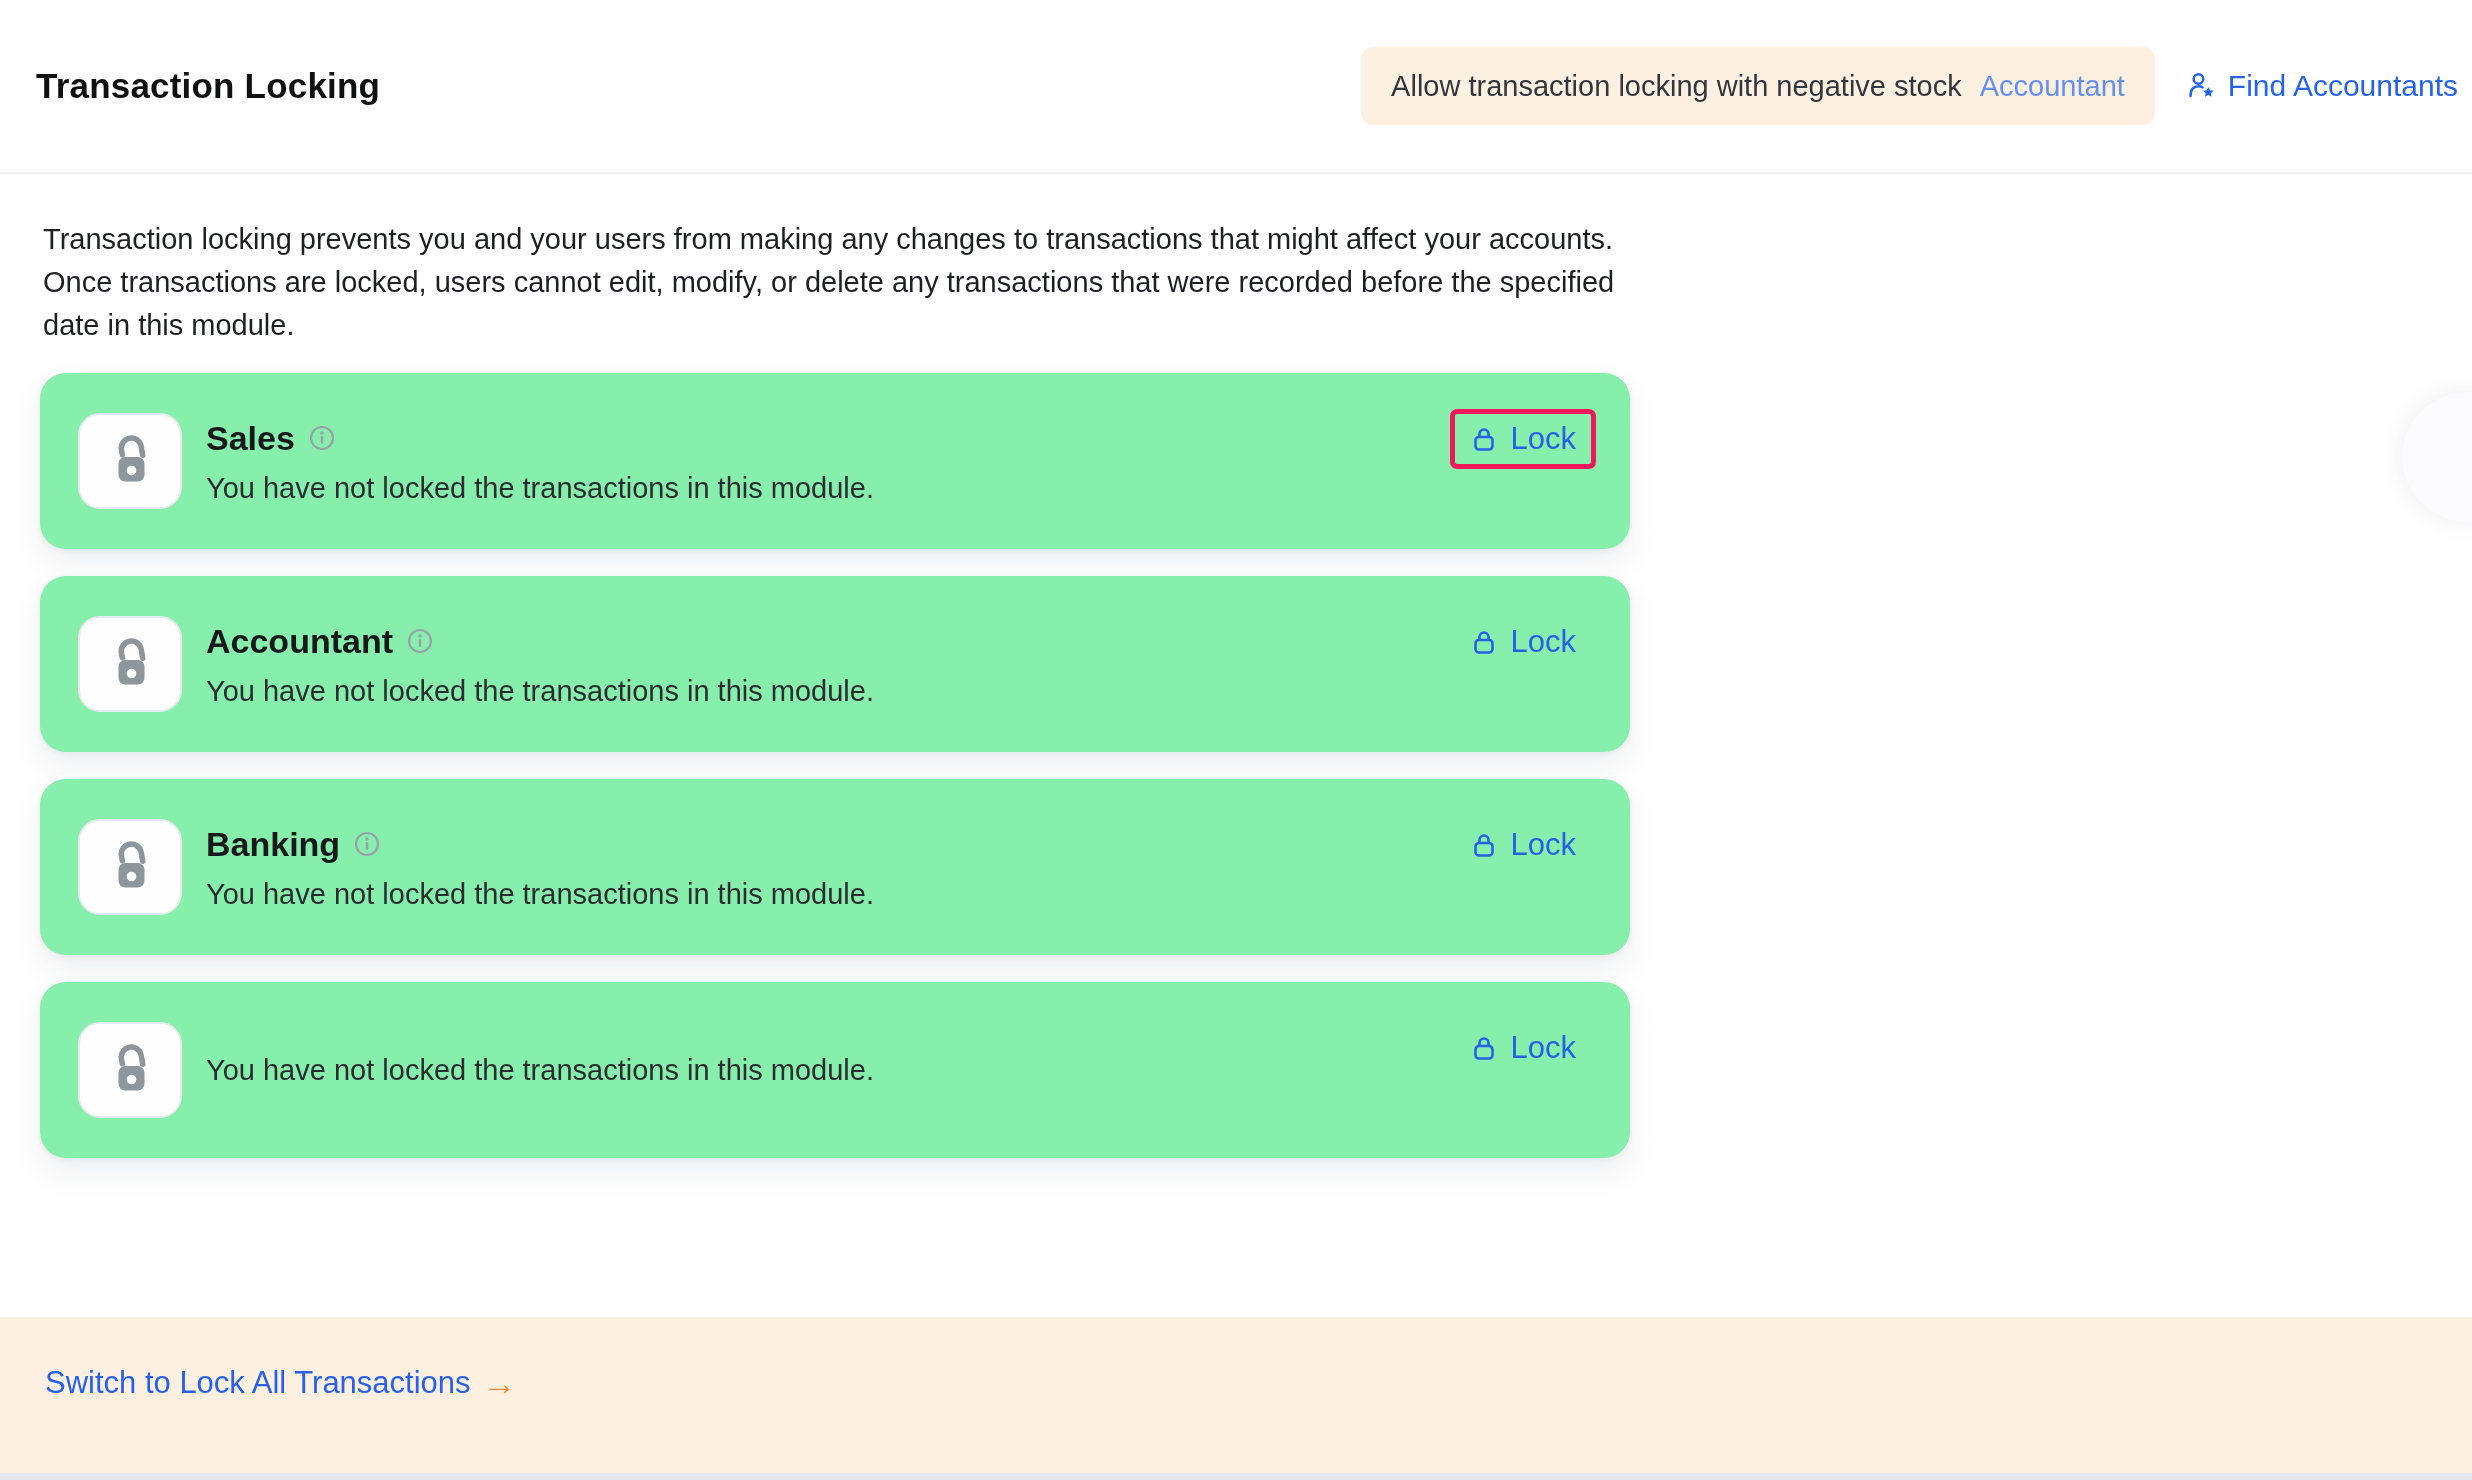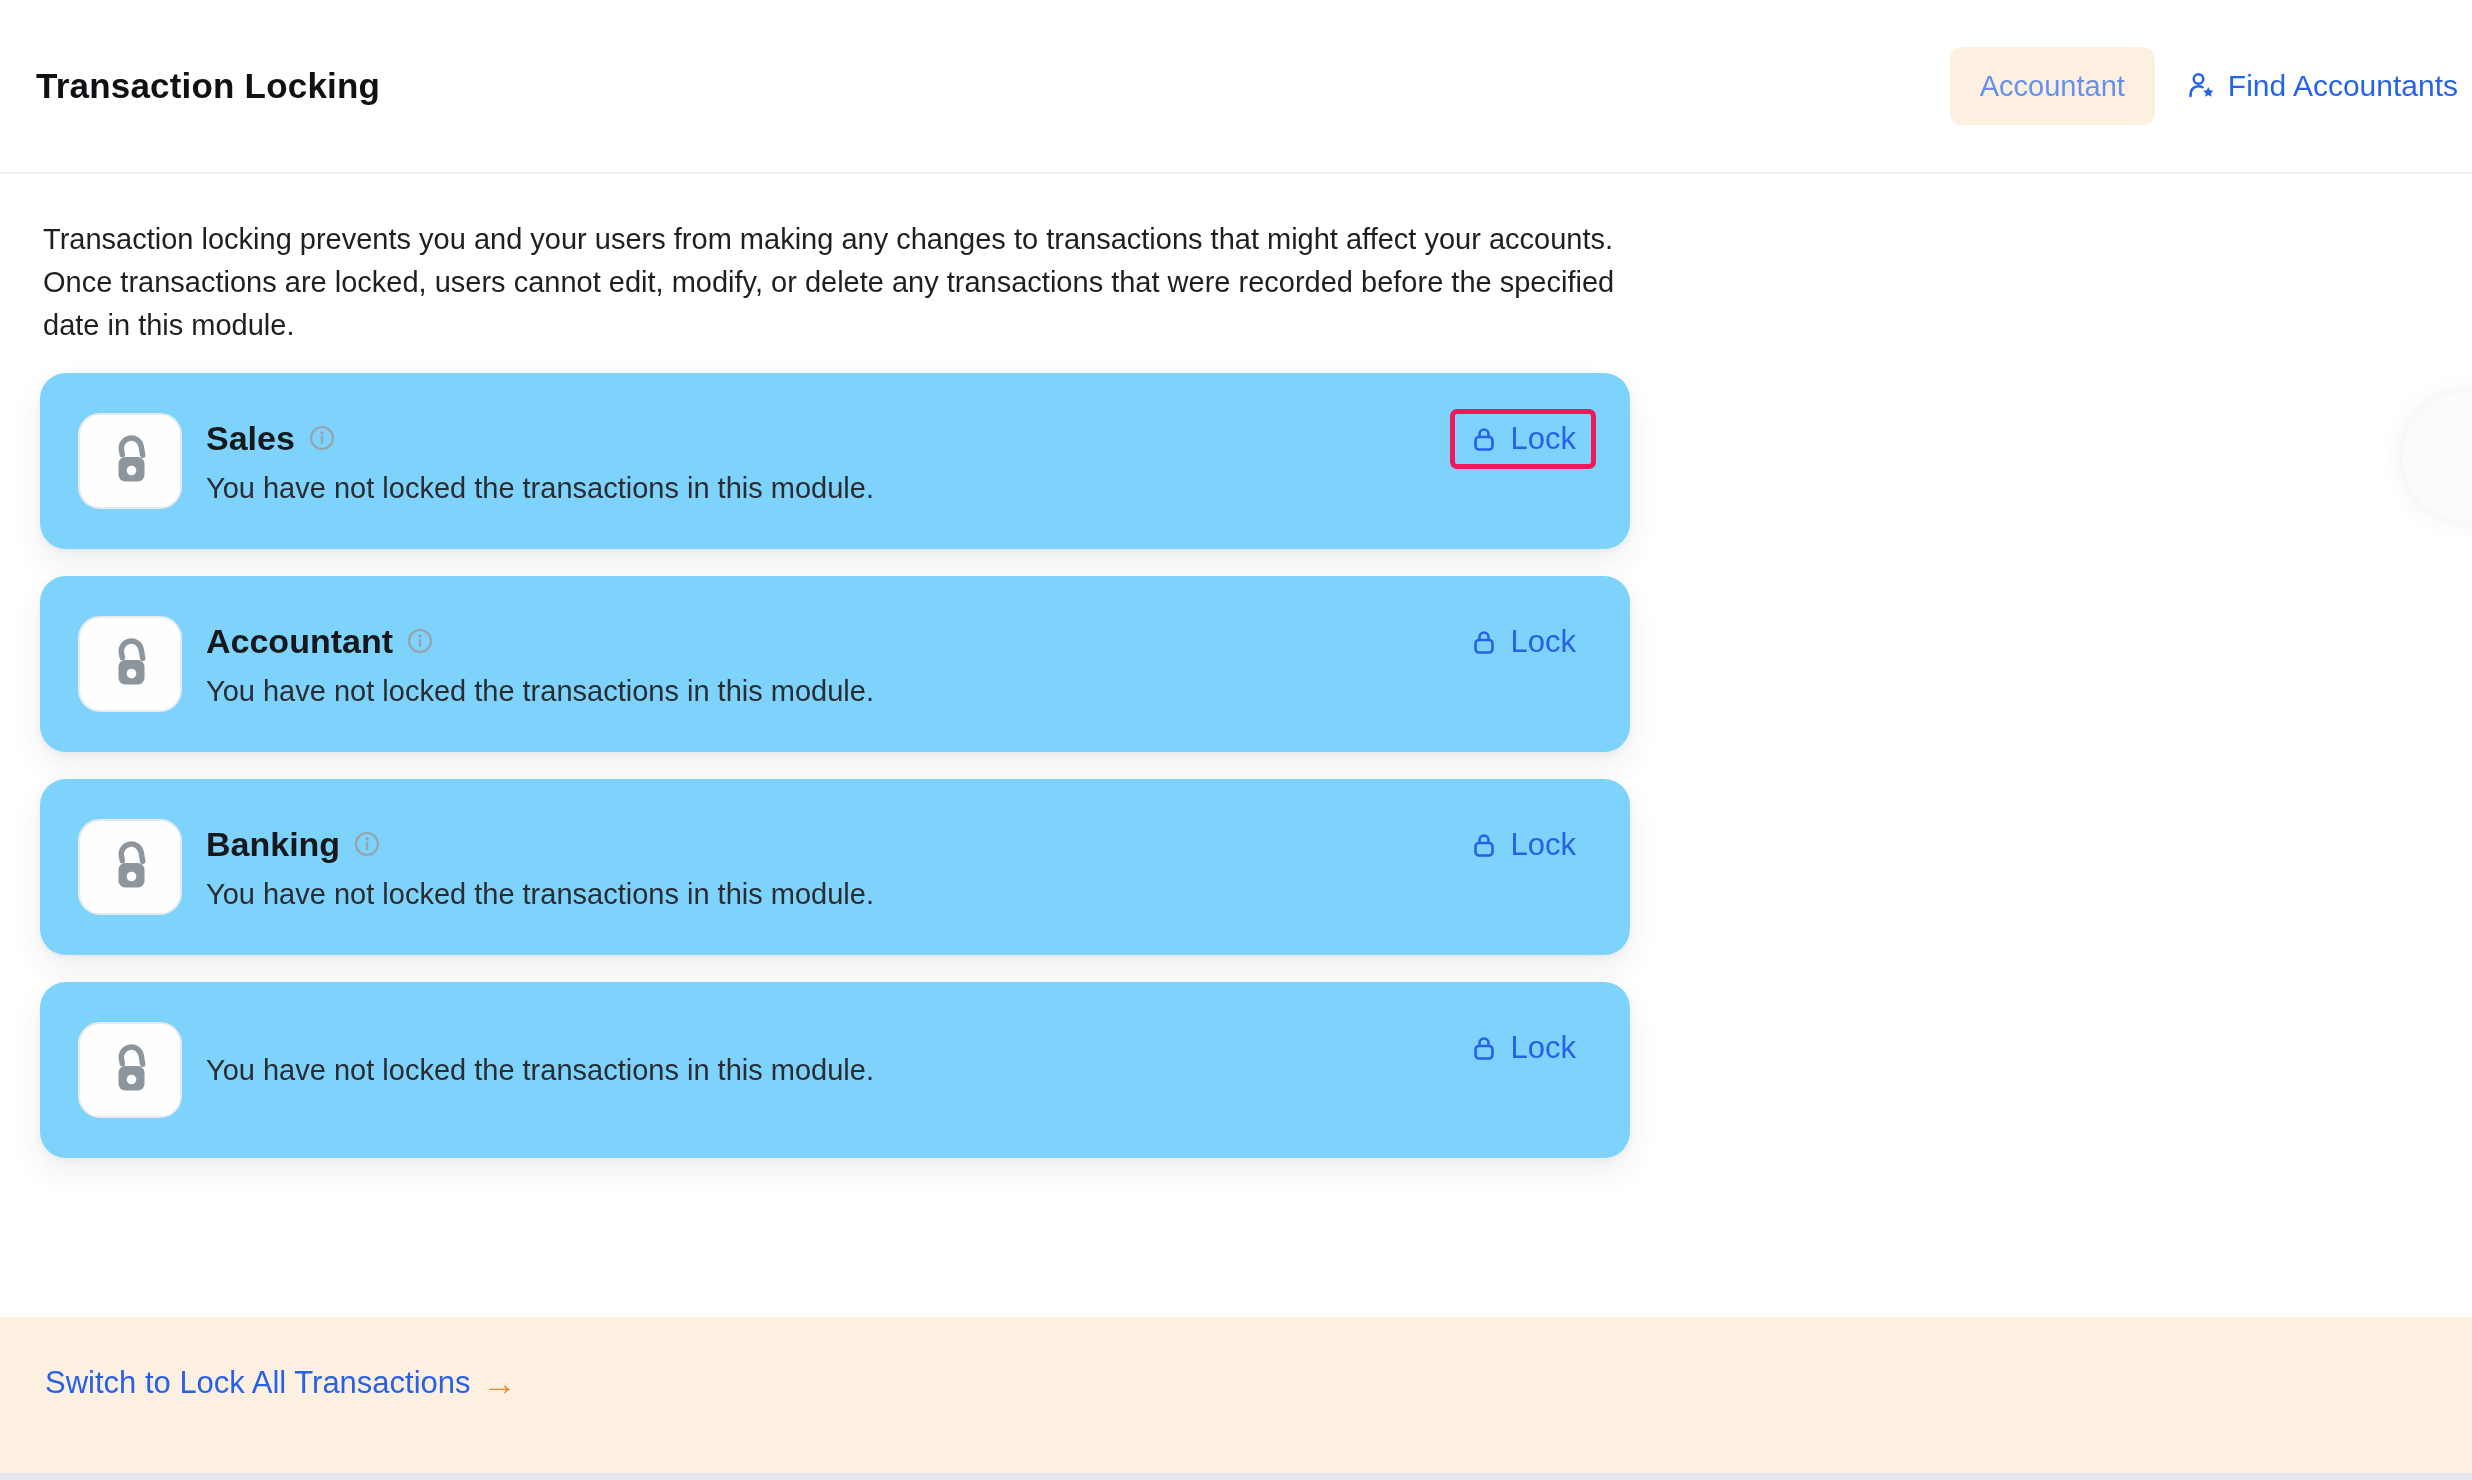--- a/index.html
+++ b/index.html
@@ -46,21 +46,21 @@
 
   
   main{padding-left:40px;}
   .description{
     width:1608px;
     font-size:29px;line-height:43px;color:#1d1f23;
     margin:44px 0 26px 3px;
   }
   .module-card{
     width:1590px;height:176px;
-    background:#7dd3fc;border-radius:26px;
+    background:#86efac;border-radius:26px;
     box-shadow:0 2px 6px rgba(35,47,82,.05), 0 14px 30px rgba(35,47,82,.08);
     margin-bottom:27px;
     display:flex;align-items:center;
     padding:0 34px 0 38px;
   }
   .module-tile{
     width:104px;height:96px;flex:0 0 auto;
     border:2px solid #e7eaef;border-radius:22px;
     background:#fefefe;
     display:flex;align-items:center;justify-content:center;
@@ -116,20 +116,21 @@
   svg{display:block;}
 </style>
 </head>
 <body>
 
 <header class="topbar">
   <h1 class="page-title">Transaction Locking</h1>
 
   <div class="topbar-right">
     <div class="negative-stock-banner">
+      <span class="banner-text">Allow transaction locking with negative stock</span>
       <a class="configure-link">Accountant</a>
     </div>
 
     <a class="find-accountants">
       <span class="info-icon">
         <svg width="30" height="30" viewBox="0 0 30 30">
           <circle cx="11.5" cy="8" r="4.8" fill="none" stroke="#2563eb" stroke-width="2.5"></circle>
           <path d="M3.5 25 C3.5 18 7.2 15.2 11.5 15.2 c1.5 0 2.9 .4 4.1 1.1" fill="none" stroke="#2563eb" stroke-width="2.5" stroke-linecap="round"></path>
           <path d="M21.3 16 l1.6 3.2 3.5 .5 -2.5 2.5 .6 3.5 -3.2 -1.6 -3.2 1.6 .6 -3.5 -2.5 -2.5 3.5 -.5 z" fill="#2563eb"></path>
         </svg>

